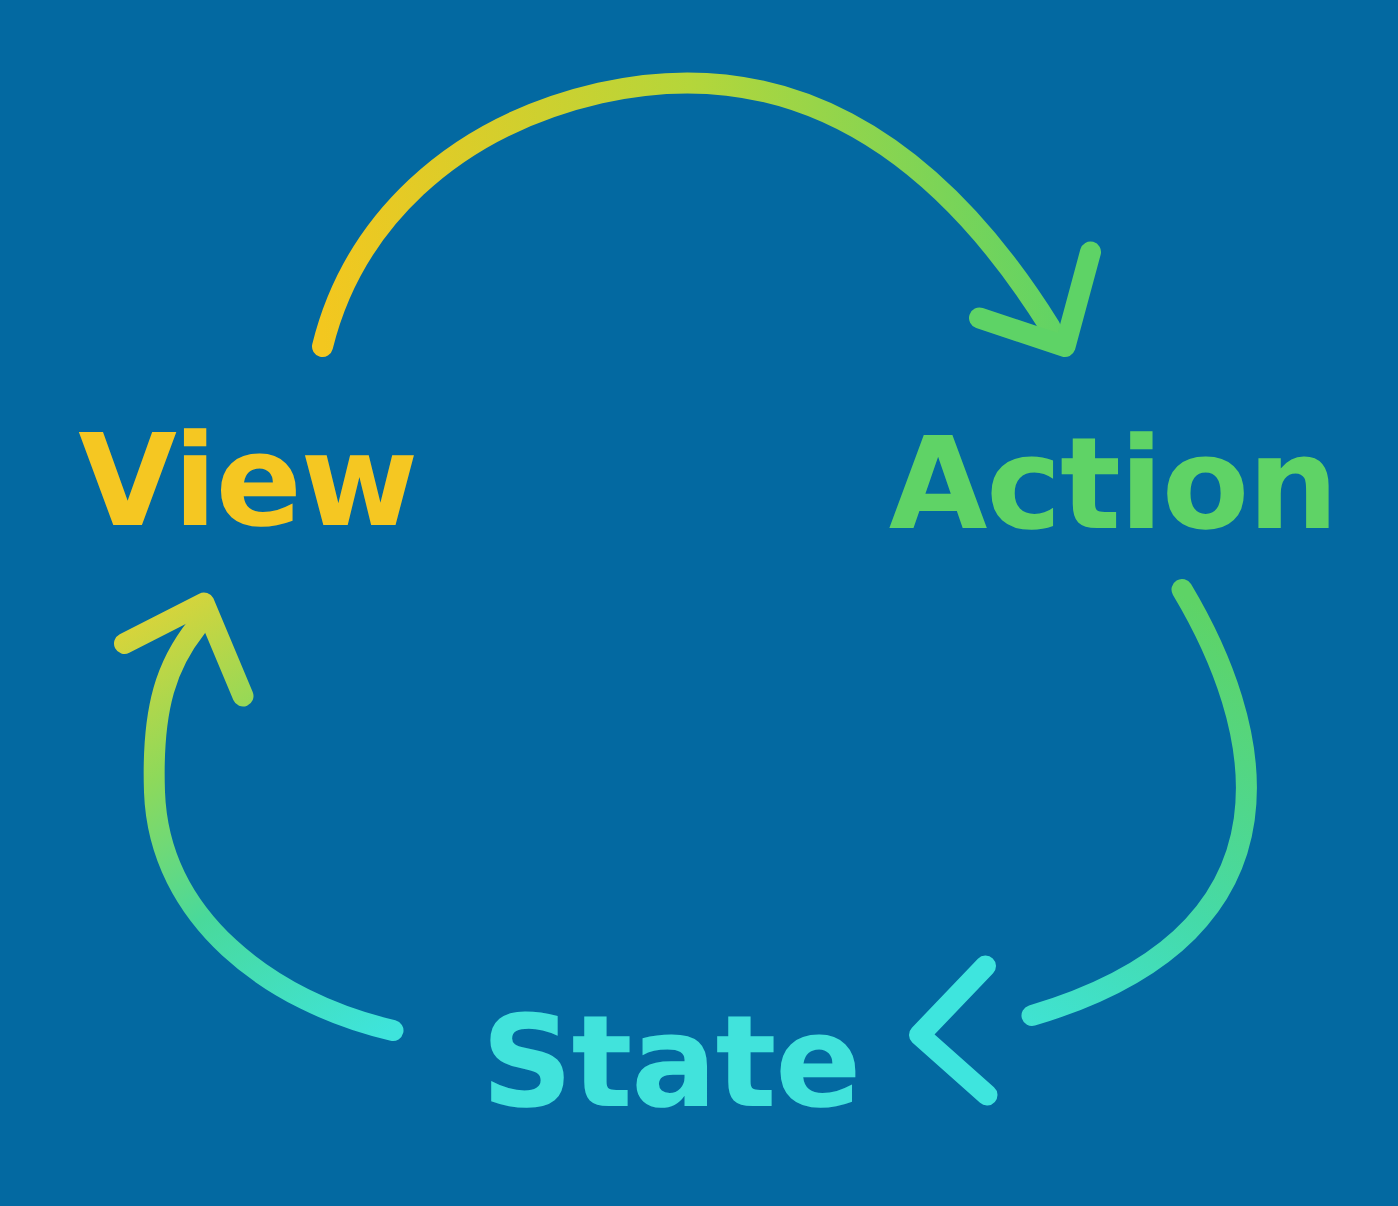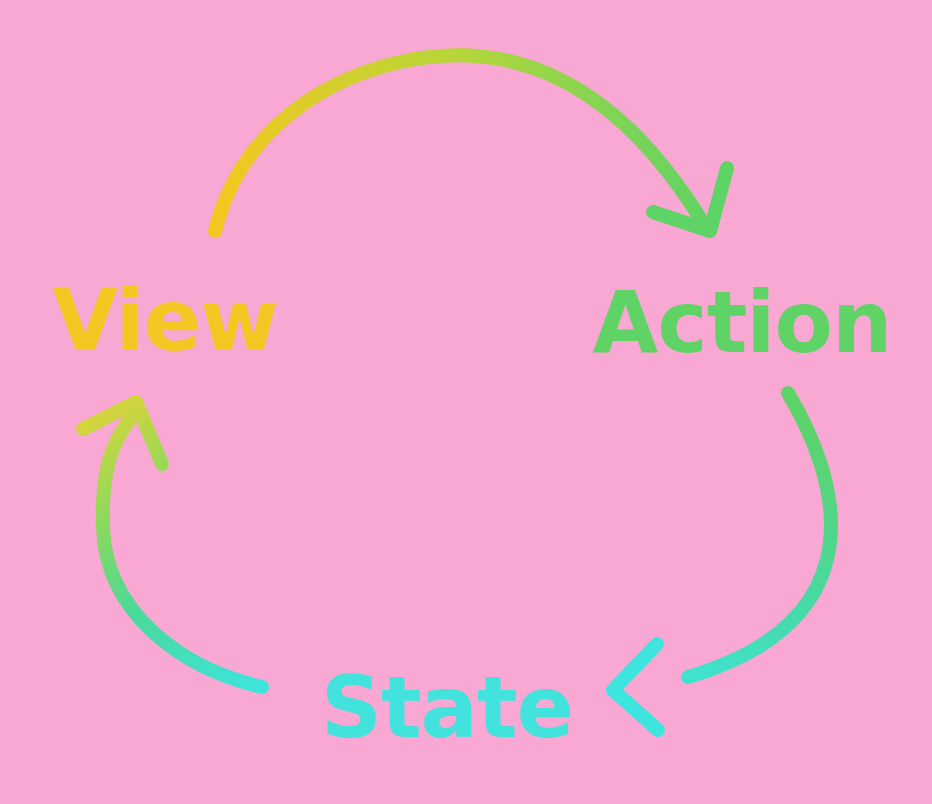--- a/index.html
+++ b/index.html
@@ -1,20 +1,20 @@
 <!DOCTYPE html>
 <html><head>
 <meta charset="utf-8">
 <style>
   html, body { margin: 0; padding: 0; background: #161616; }
   .stage {
     position: relative;
     width: 932px;
     height: 804px;
-    background: #f9a8d4;
+    background: #0369a1;
     overflow: hidden;
   }
   .stage svg { display: block; width: 932px; height: 804px; }
   .edge {
     fill: none;
     stroke-width: 14;
     stroke-linecap: round;
     stroke-linejoin: round;
   }
   .head {

